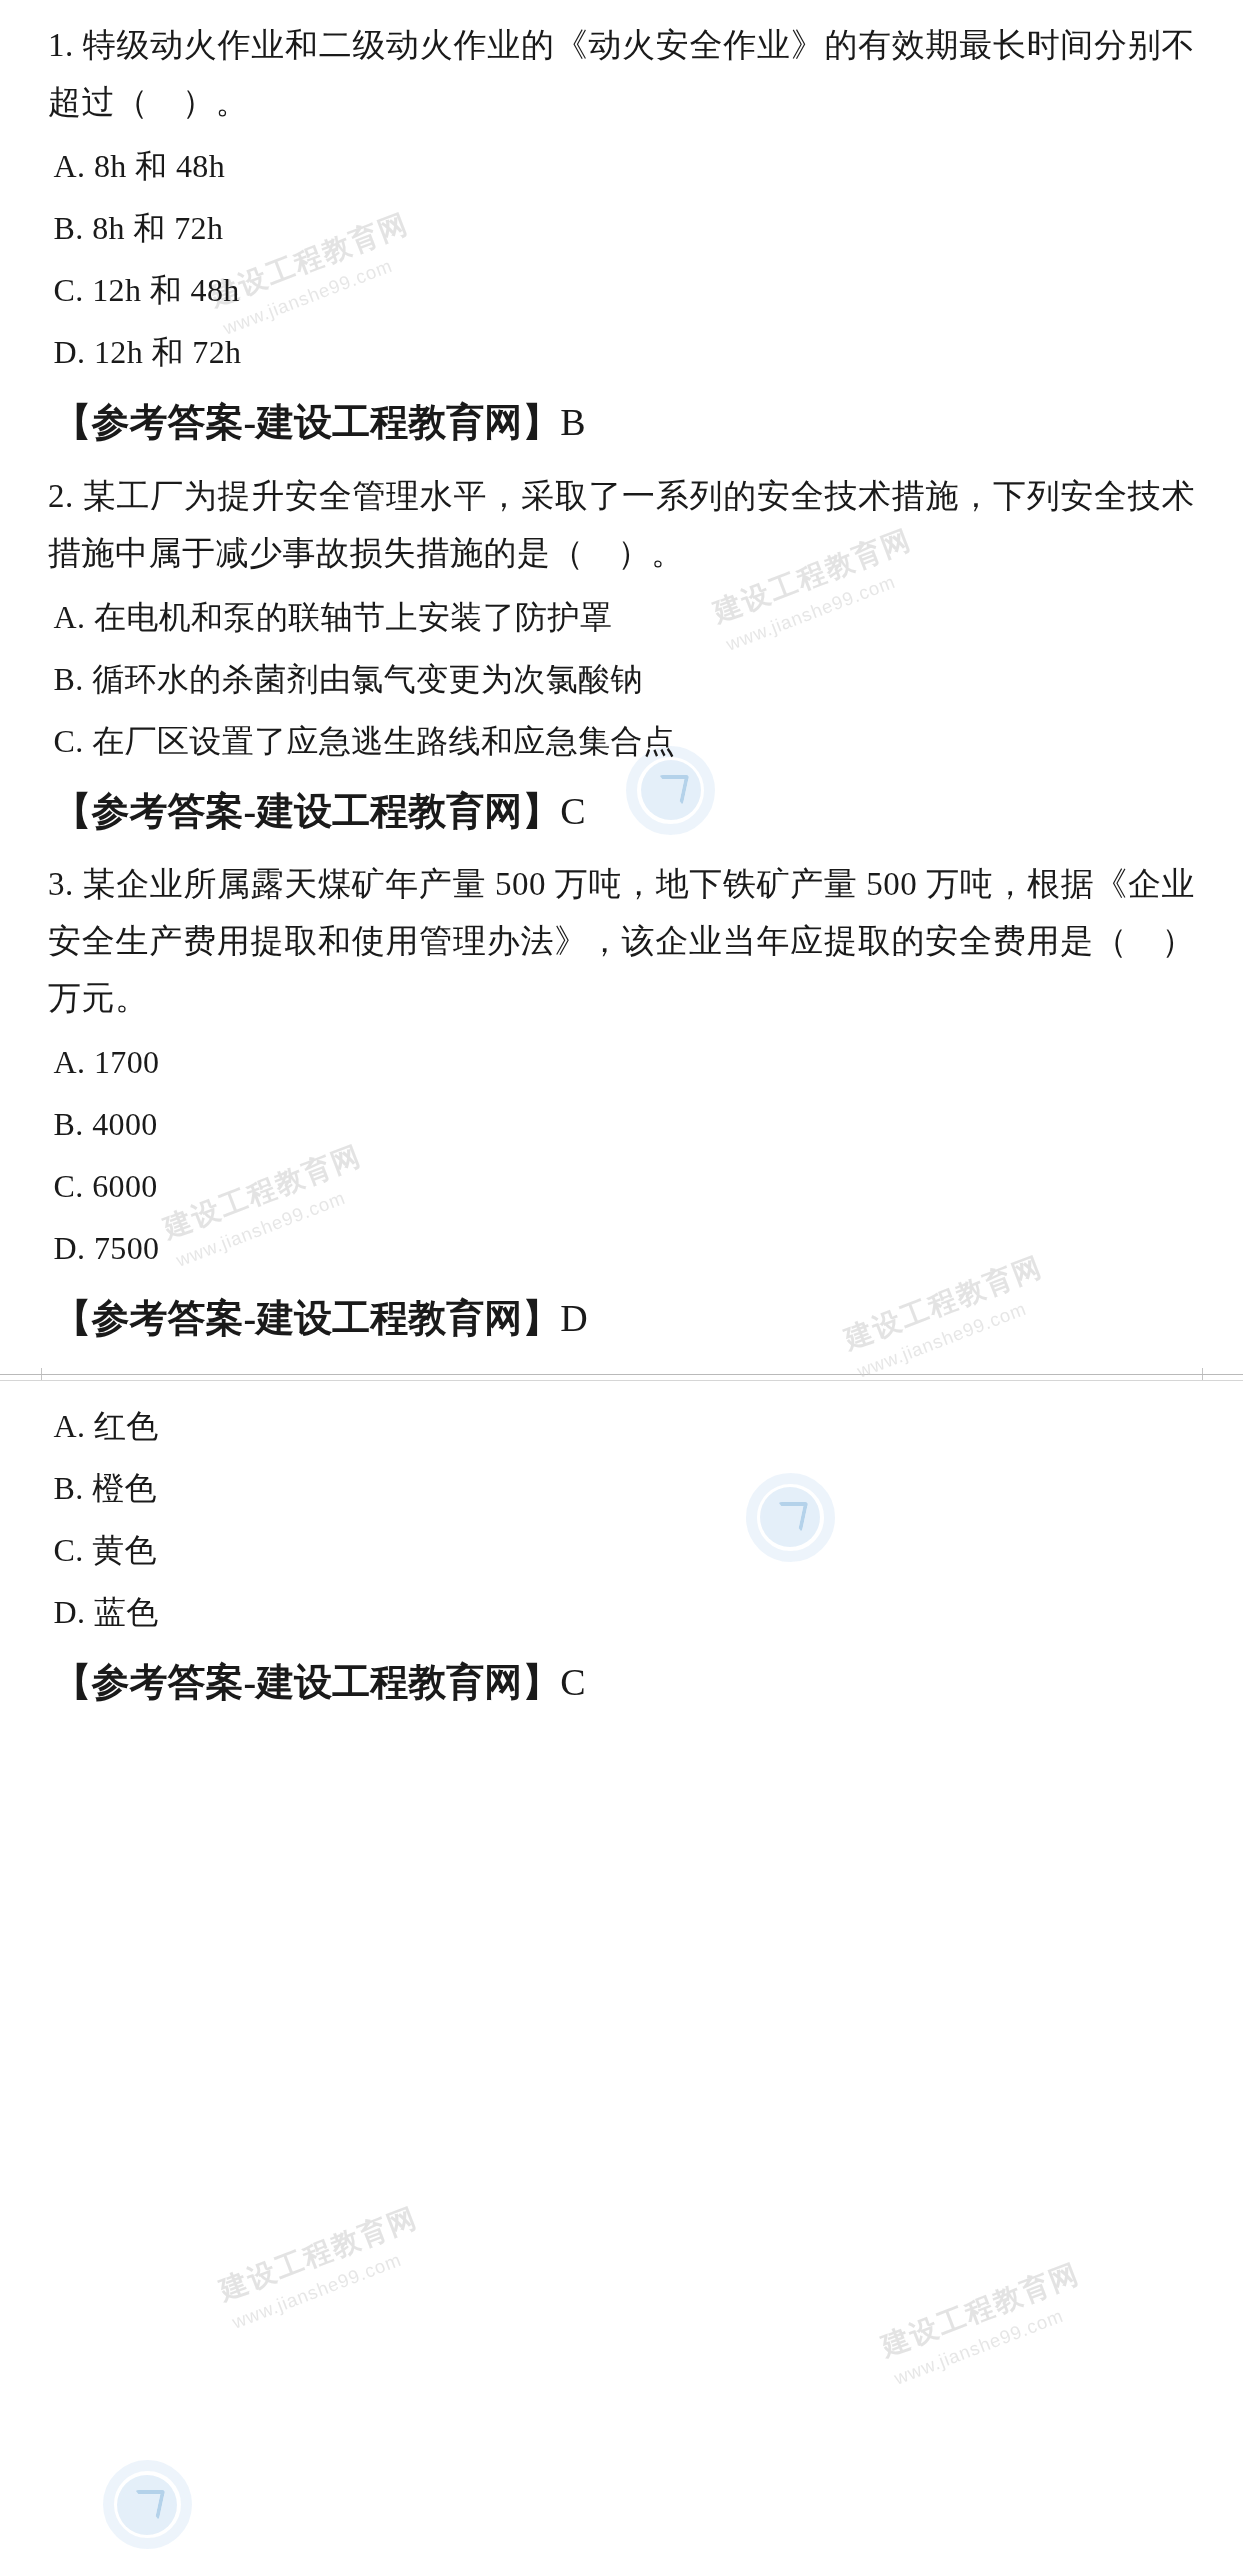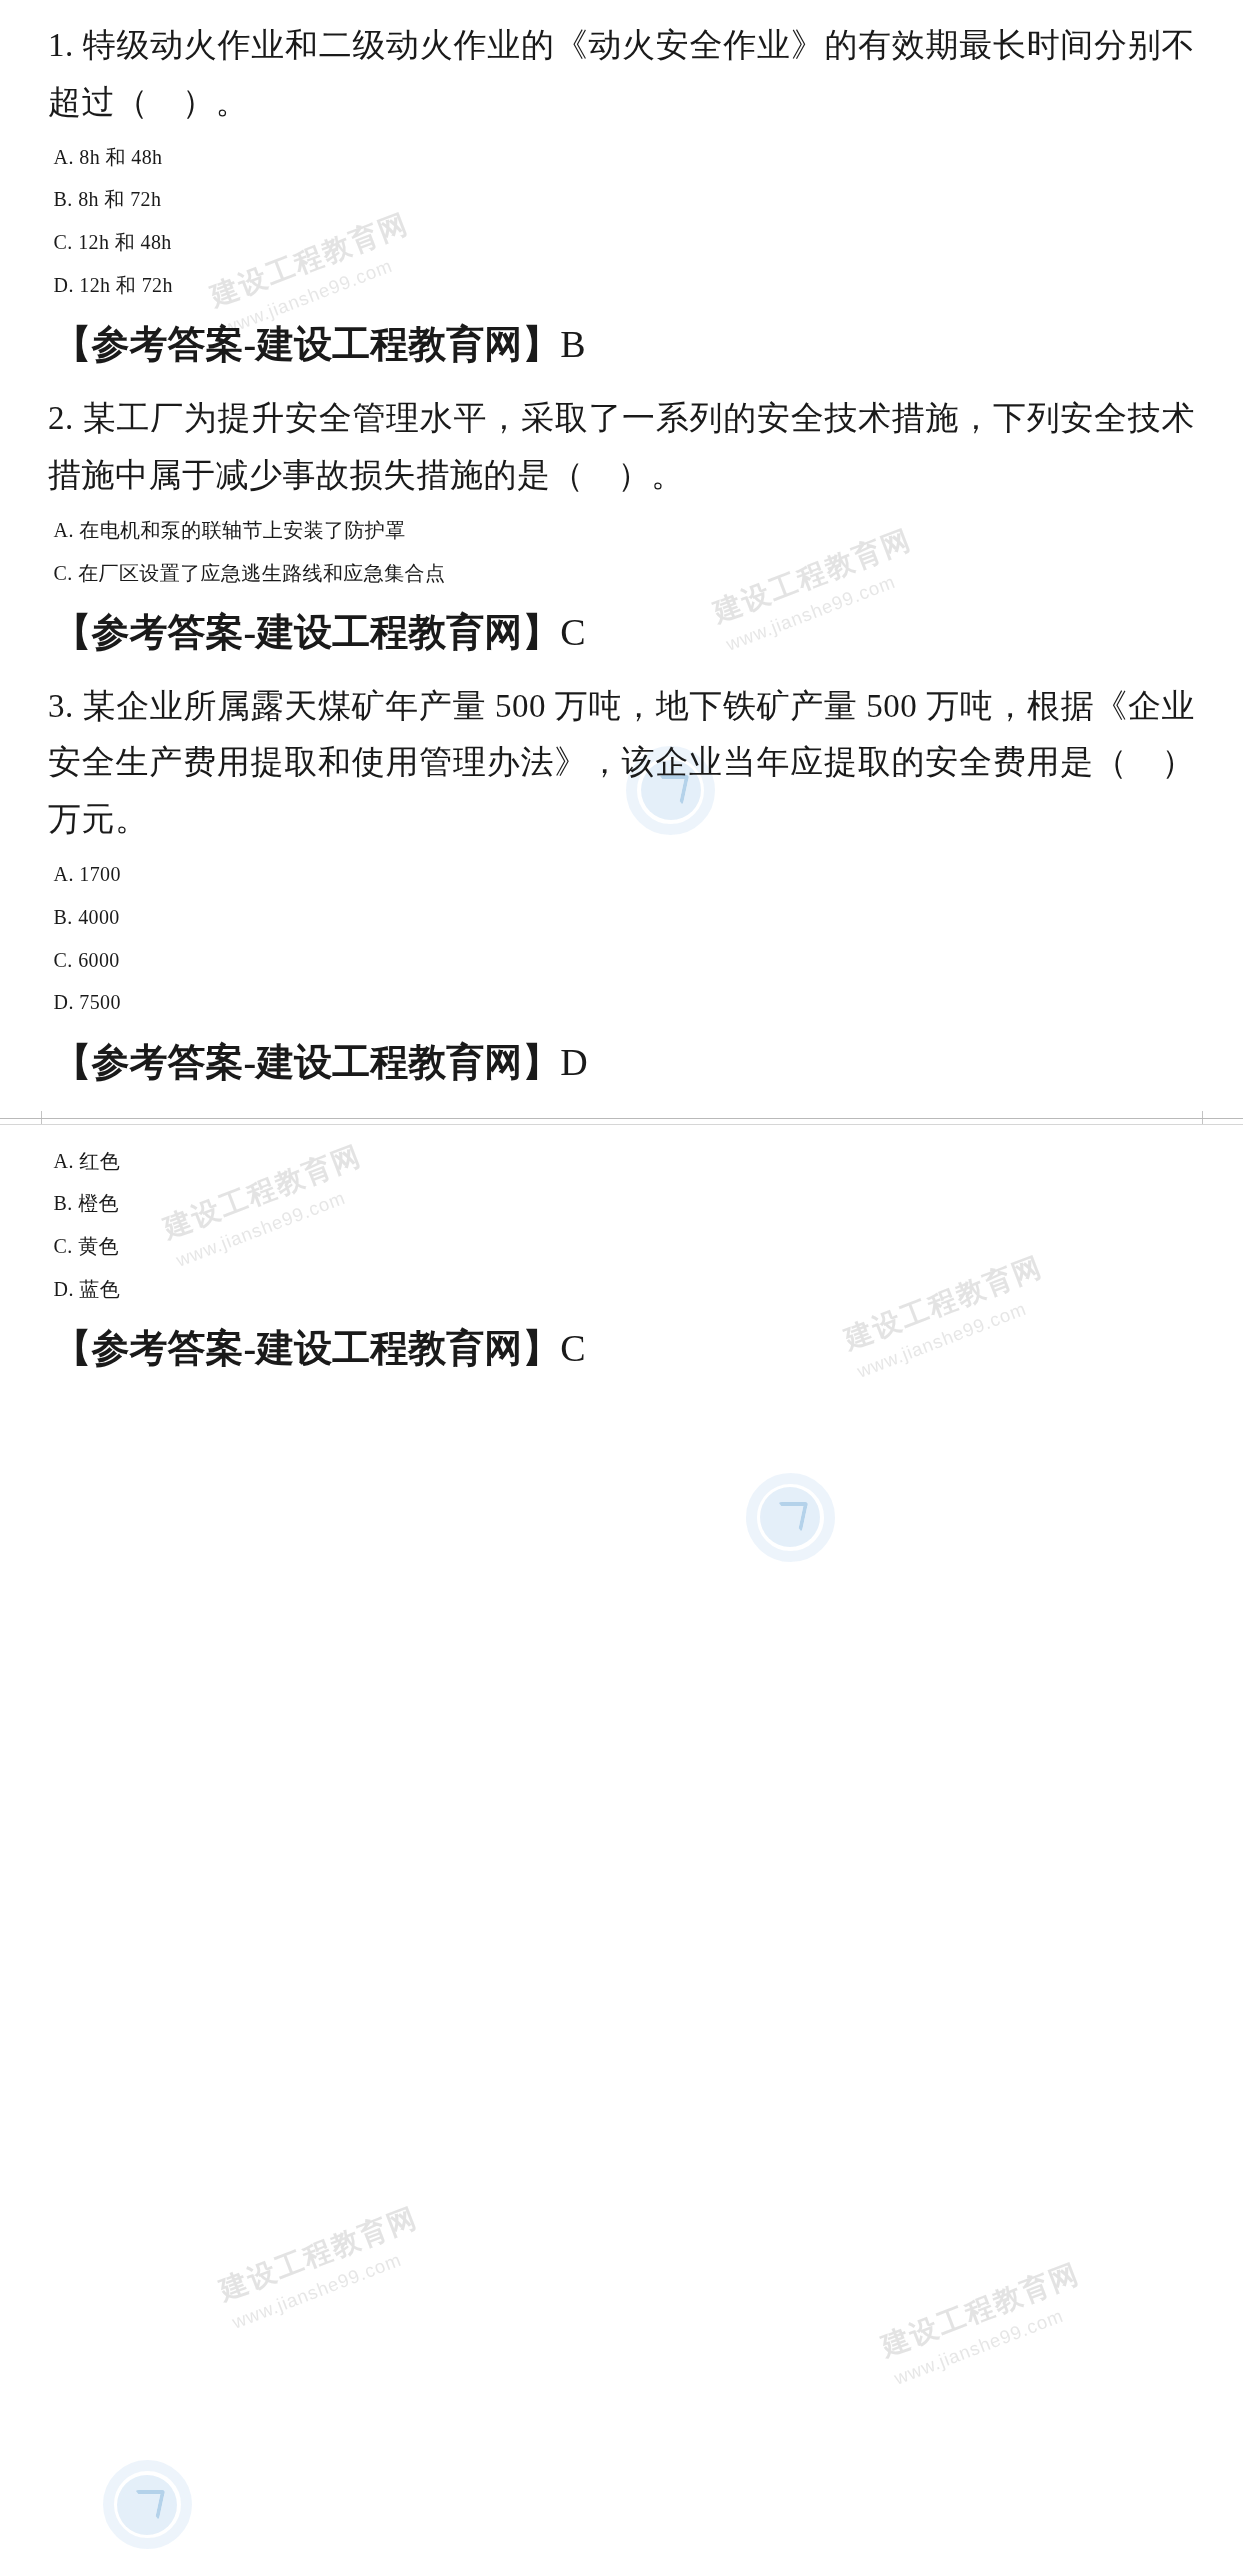--- a/index.html
+++ b/index.html
@@ -29,21 +29,21 @@
     font-size: 33px;
     line-height: 1.72;
     letter-spacing: 0.5px;
     text-align: justify;
     text-justify: inter-ideograph;
     margin: 0 0 1.9px 0;
     position: relative;
     z-index: 3;
   }
   .opt {
-    font-size: 20px;
+    font-size: 32px;
     line-height: 1.62;
     margin: 10.3px 0 10.3px 5.6px;
     letter-spacing: 0.4px;
     position: relative;
     z-index: 3;
   }
   .ans {
     font-size: 38px;
     line-height: 1.6;
     margin: 13px 0 15px 5.6px;
@@ -184,20 +184,21 @@
     <p class="opt">A. 8h 和 48h</p>
     <p class="opt">B. 8h 和 72h</p>
     <p class="opt">C. 12h 和 48h</p>
     <p class="opt">D. 12h 和 72h</p>
     <p class="ans"><span>【参考答案-建设工程教育网】</span><span class="ans-letter">B</span></p>
   </div>
 
   <div class="q-block">
     <p class="stem">2. 某工厂为提升安全管理水平，采取了一系列的安全技术措施，下列安全技术措施中属于减少事故损失措施的是（　）。</p>
     <p class="opt">A. 在电机和泵的联轴节上安装了防护罩</p>
+    <p class="opt">B. 循环水的杀菌剂由氯气变更为次氯酸钠</p>
     <p class="opt">C. 在厂区设置了应急逃生路线和应急集合点</p>
     <p class="ans"><span>【参考答案-建设工程教育网】</span><span class="ans-letter">C</span></p>
   </div>
 
   <div class="q-block">
     <p class="stem">3. 某企业所属露天煤矿年产量 500 万吨，地下铁矿产量 500 万吨，根据《企业安全生产费用提取和使用管理办法》，该企业当年应提取的安全费用是（　）万元。</p>
     <p class="opt">A. 1700</p>
     <p class="opt">B. 4000</p>
     <p class="opt">C. 6000</p>
     <p class="opt">D. 7500</p>

